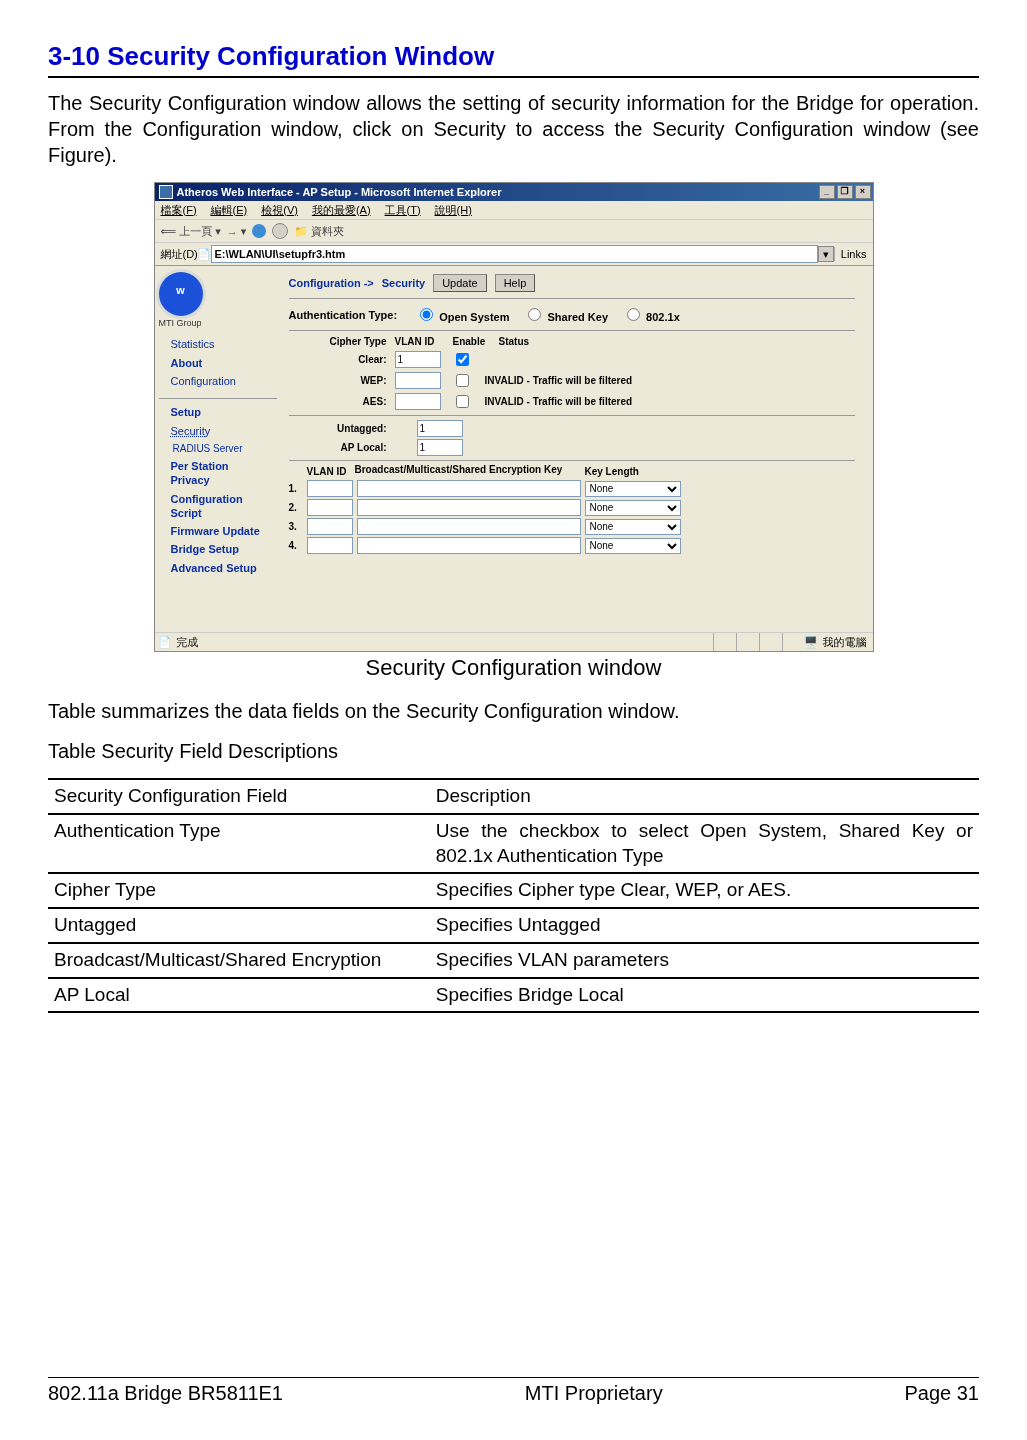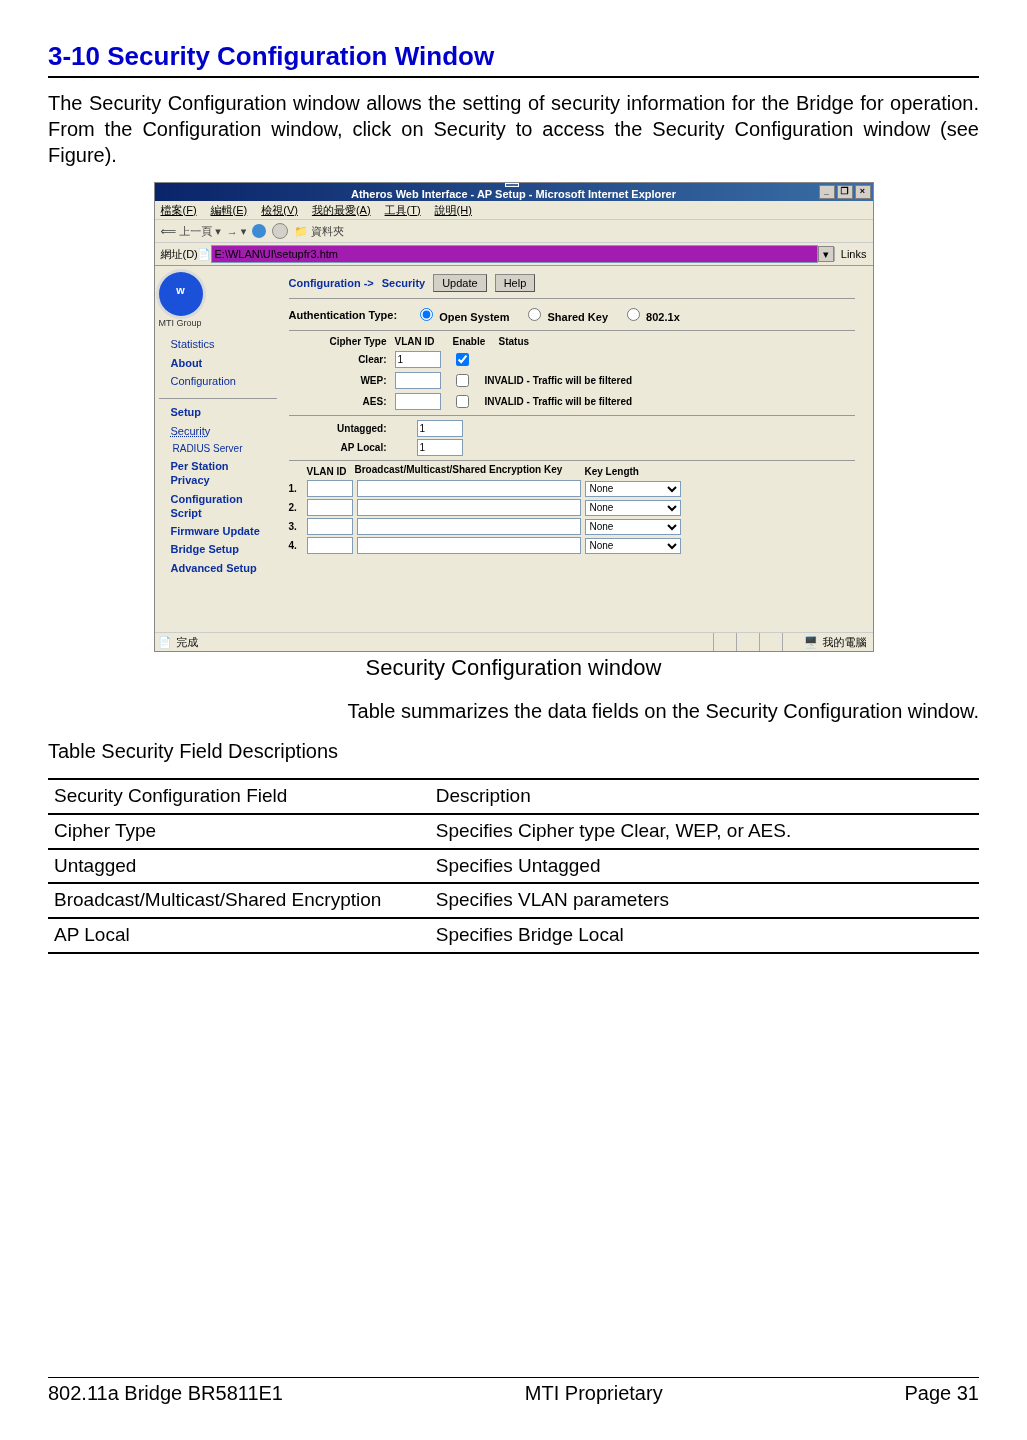--- a/index.html
+++ b/index.html
@@ -46,21 +46,20 @@
   .ie-titlebar {
     background: linear-gradient(to right, #0a246a, #3a6ea5);
     color: #fff;
     height: 18px;
     display: flex;
     align-items: center;
     padding: 0 4px;
     font-size: 11px;
     font-weight: bold;
     position: relative;
-    flex-direction: column;
   }
   .ie-titlebar .ie-icon {
     width: 12px; height: 12px; background: #3a6ea5;
     border: 1px solid #fff; margin-right: 4px;
   }
   .ie-winbtns {
     position: absolute; right: 2px; top: 2px;
     display: flex; gap: 2px;
   }
   .ie-winbtns .wb {
@@ -107,21 +106,22 @@
     padding: 0 6px;
     font-size: 11px;
     border-bottom: 1px solid #999;
   }
   .ie-addrbar input {
     flex: 1;
     height: 16px;
     font-size: 11px;
     padding: 0 2px;
     border: 1px solid #7f9db9;
-    background: #a21caf;
+    background: #ffffff;
+    font-weight: bold;
   }
   .ie-addrbar .links-lbl {
     border-left: 1px solid #aaa;
     padding-left: 6px;
   }
   
   .ie-client {
     display: flex;
     background: #ece9d8;
     height: 368px;
@@ -478,31 +478,35 @@
         <div class="st-box"></div>
       <div class="st-right">
         <span>🖥️</span>
         <span>我的電腦</span>
       </div>
     </div>
   </div>
   <div class="caption">Security Configuration window</div>
 </div>
 
-<p class="body-text" style="text-align:right;">Table summarizes the data fields on the Security Configuration window.</p>
+<p class="body-text" style="text-align:left;">Table summarizes the data fields on the Security Configuration window.</p>
 <p class="body-text" style="text-align:left;margin-top:12px;">Table Security Field Descriptions</p>
 
 <table class="fields">
   <tbody>
       <tr>
     <td>Security Configuration Field</td>
     <td>Description</td>
   </tr>
   </tbody>
     <tbody id="tbl-body">
+      <tr>
+        <td>Authentication Type</td>
+        <td>Use the checkbox to select Open System, Shared Key or 802.1x Authentication Type</td>
+      </tr>
       <tr>
         <td>Cipher Type</td>
         <td>Specifies Cipher type Clear, WEP, or AES.</td>
       </tr>
       <tr>
         <td>Untagged</td>
         <td>Specifies Untagged</td>
       </tr>
       <tr>
         <td>Broadcast/Multicast/Shared Encryption</td>

